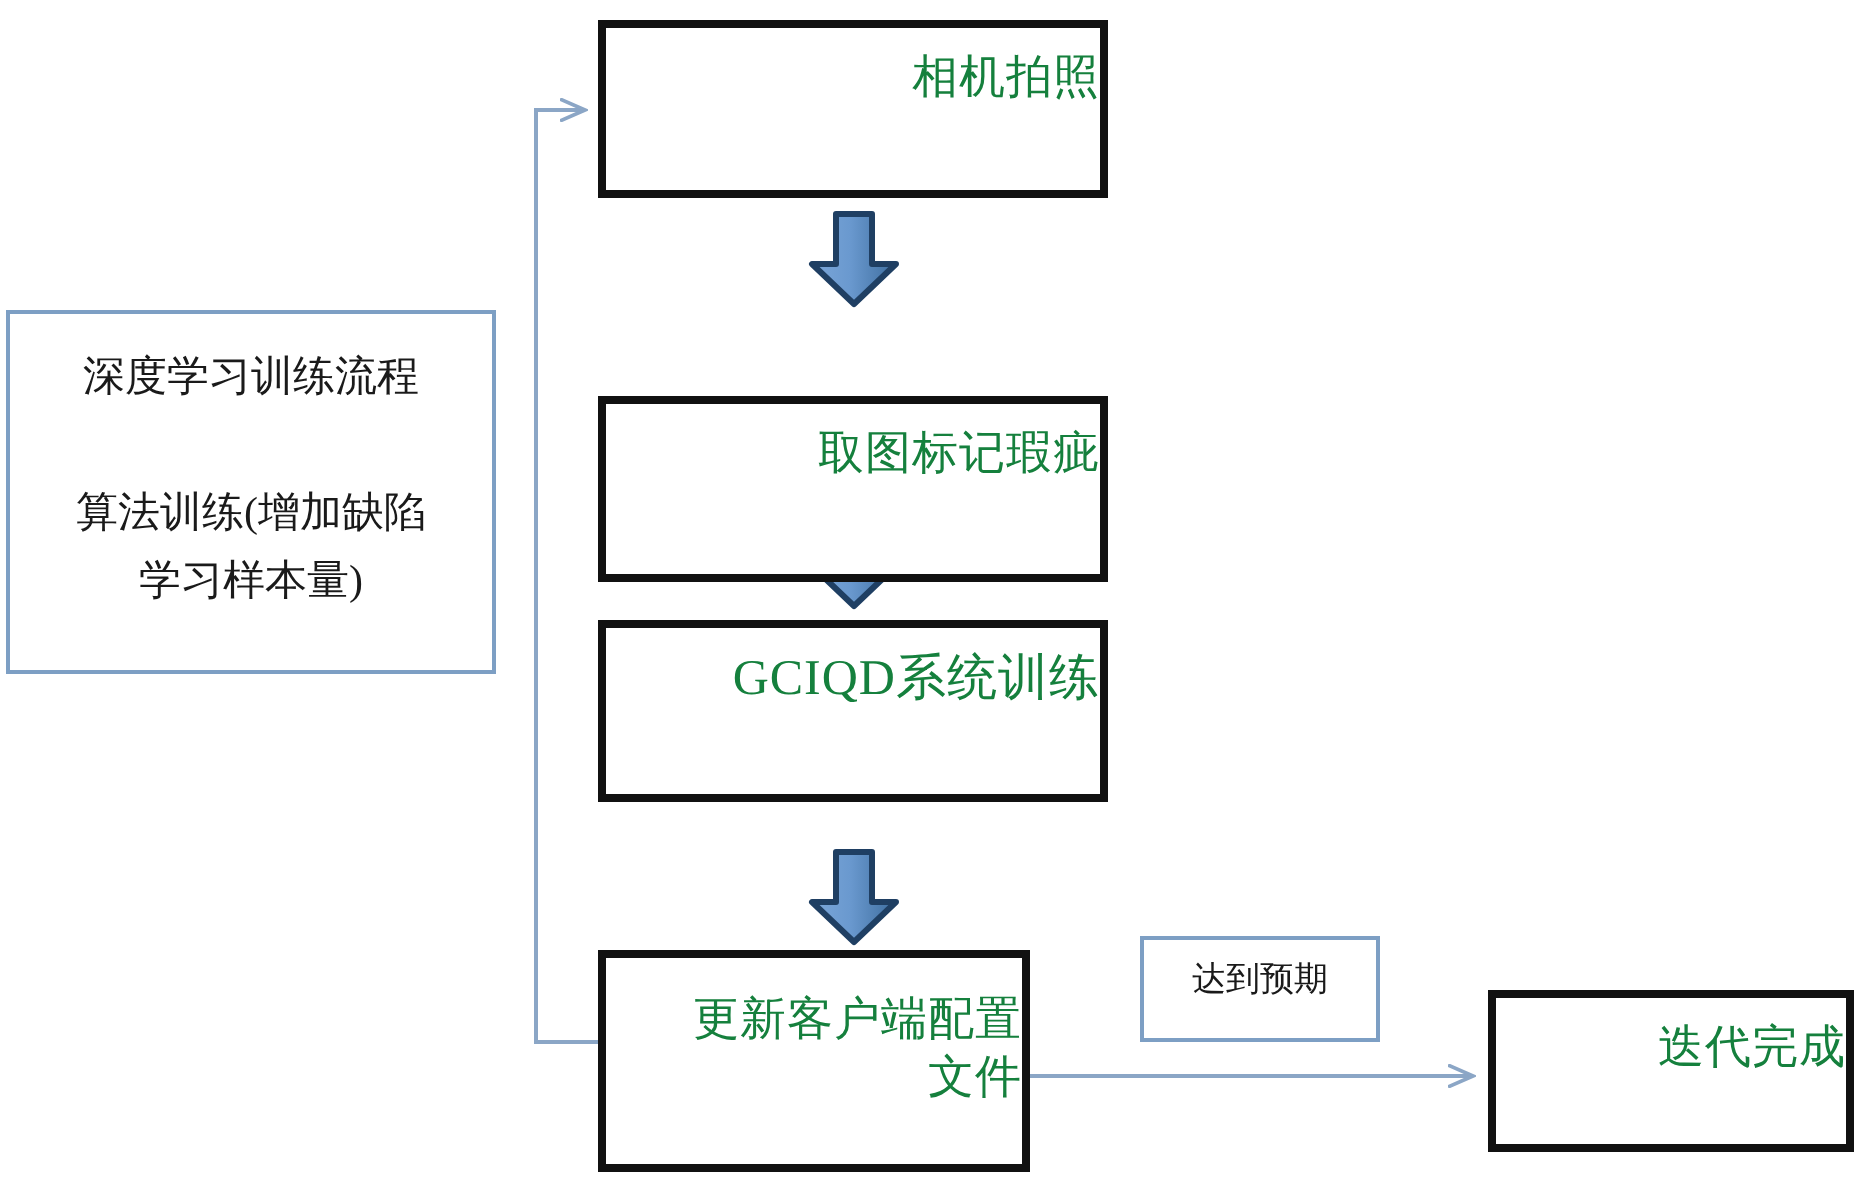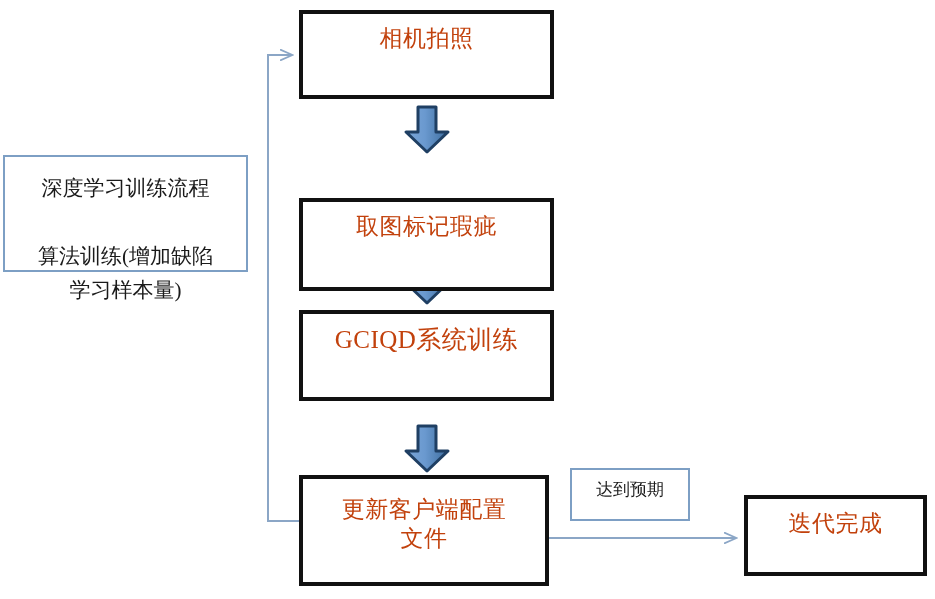--- a/index.html
+++ b/index.html
@@ -23,22 +23,22 @@
     position: absolute;
     box-sizing: border-box;
     background: #ffffff;
     border: 4px solid #111111;
     display: flex;
     justify-content: center;
   }
   .node .node-label {
     display: block;
     width: 100%;
-    text-align: center;
-    color: #c2410c;
+    text-align: right;
+    color: #15803d;
     font-size: 23px;
     line-height: 1.28;
     letter-spacing: 0.5px;
     padding-top: 10px;
     white-space: pre-line;
   }
 
   
   .note {
     position: absolute;
@@ -71,23 +71,23 @@
     top: 0;
     width: 935px;
     height: 599px;
     pointer-events: none;
   }
 
   
   #node-capture      { left: 299px; top: 10px;  width: 255px; height: 89px; }
   #node-mark         { left: 299px; top: 158px; width: 255px; height: 93px; margin-top: 40px; }
   #node-train        { left: 299px; top: 310px; width: 255px; height: 91px; }
-  #node-update       { left: 299px; top: 475px; width: 250px; height: 111px; }
+  #node-update       { left: 299px; top: 475px; width: 216px; height: 111px; }
   #node-done         { left: 744px; top: 495px; width: 183px; height: 81px; }
-  #note-deeplearning { left: 3px;   top: 155px; width: 245px; height: 117px; }
+  #note-deeplearning { left: 3px;   top: 155px; width: 245px; height: 182px; }
   #note-expected     { left: 570px; top: 468px; width: 120px; height: 53px; }
 
   #note-deeplearning .note-label { padding-top: 14px; font-size: 21px; line-height: 1.62; }
   #note-expected .note-label     { padding-top: 7px;  font-size: 17px; }
   #node-update .node-label       { padding-top: 16px; }
   #node-done   .node-label       { padding-top: 10px; }
   #node-train  .node-label       { font-size: 25px; }
 </style>
 </head>
 <body>

